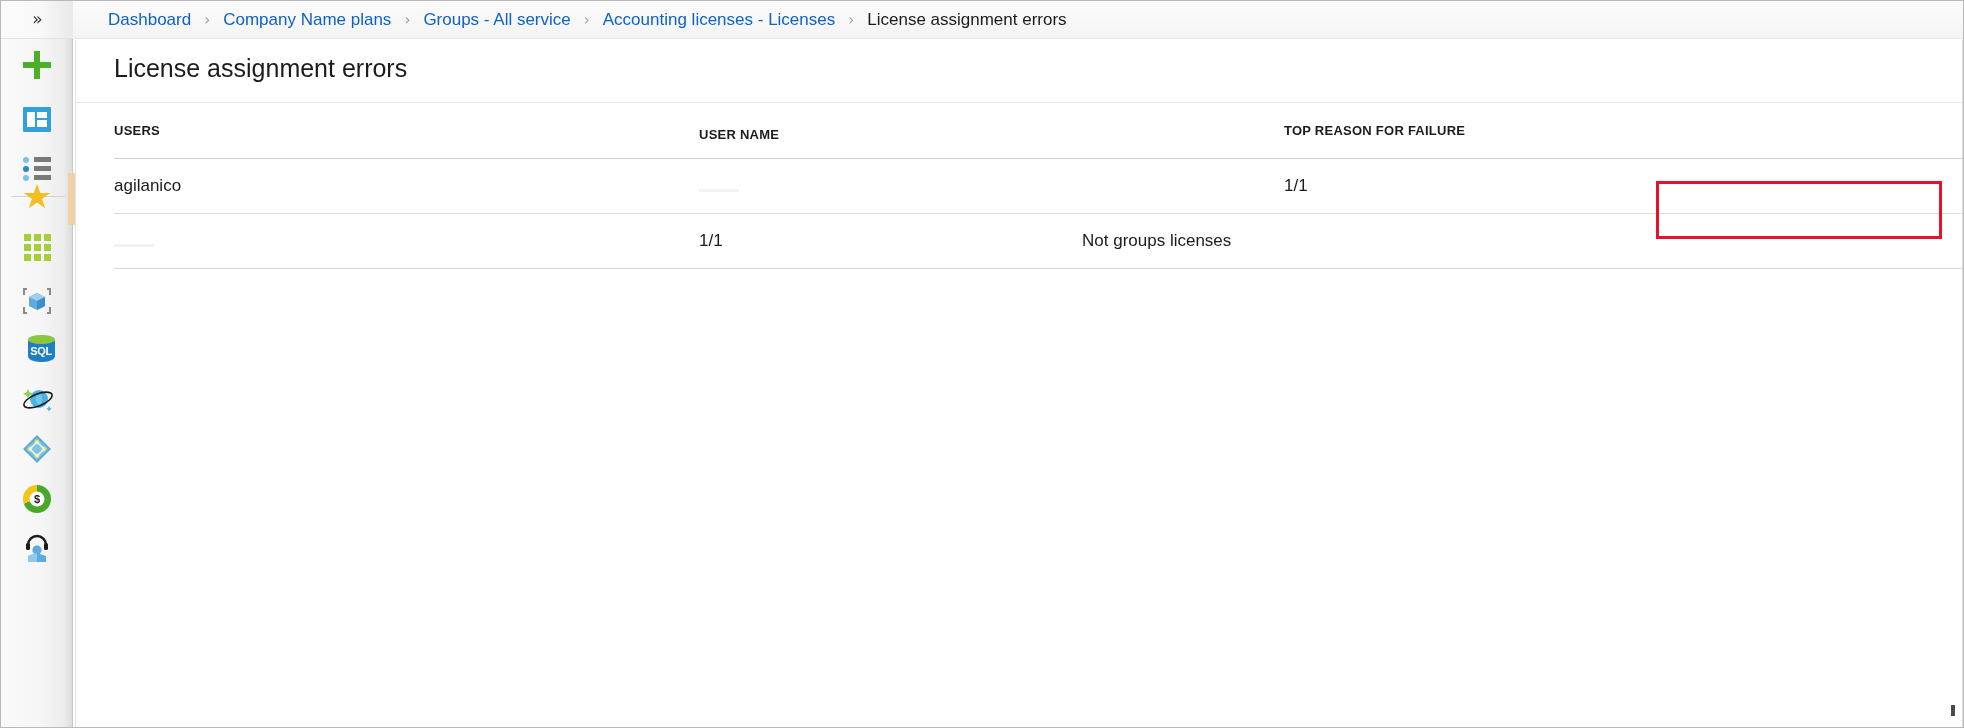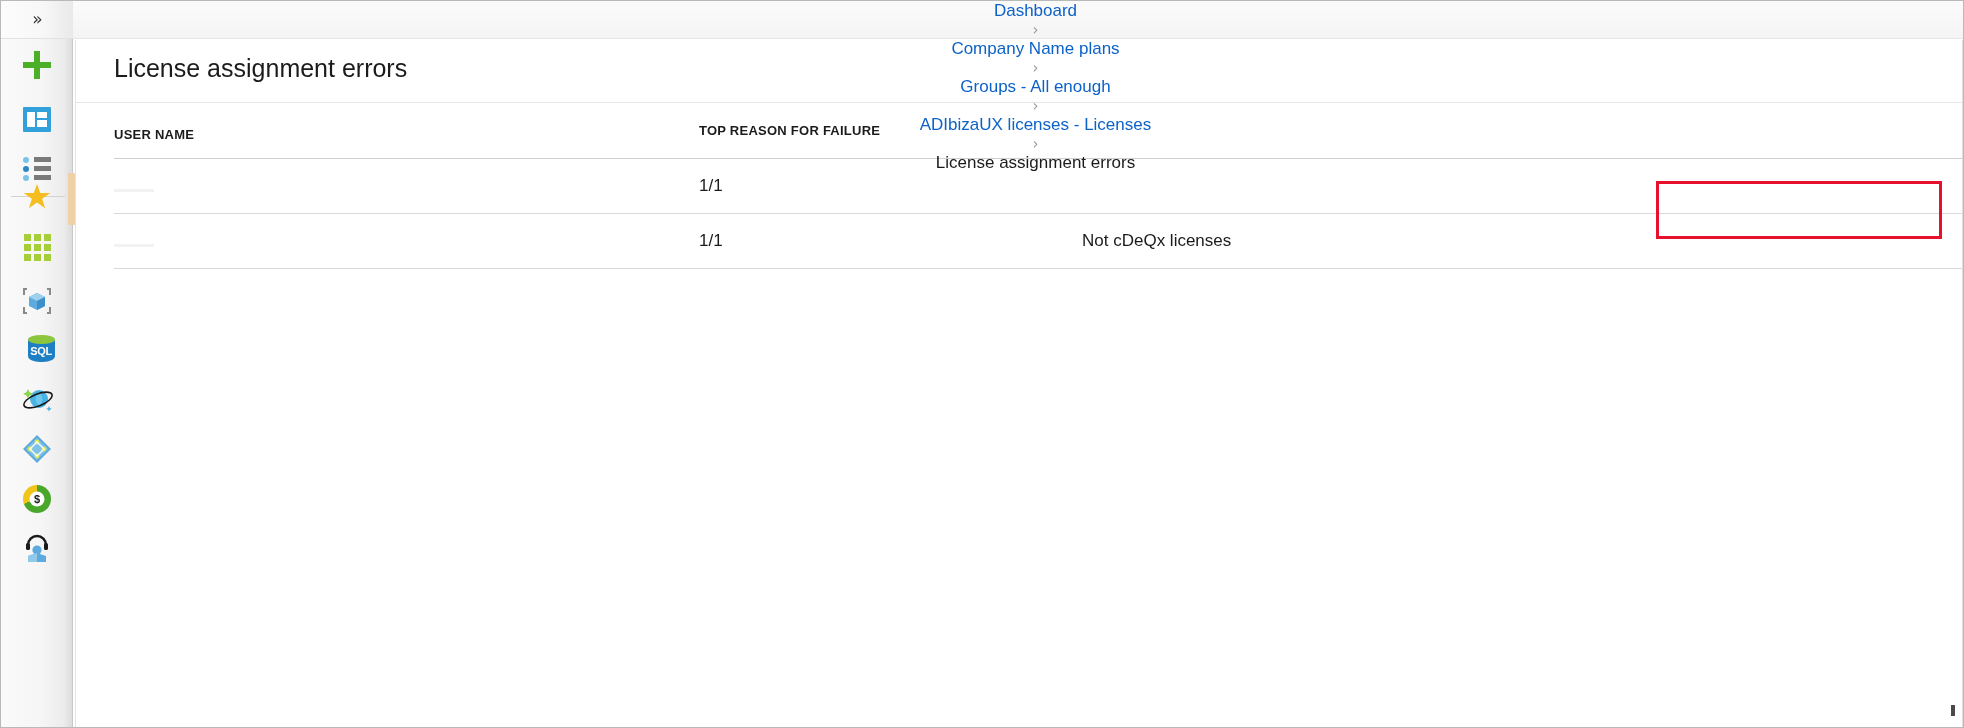--- a/index.html
+++ b/index.html
@@ -198,21 +198,20 @@
   #breadcrumb-bar {
     position: absolute;
     left: 73px; top: 1px;
     width: 1890px; height: 38px;
     background: linear-gradient(to bottom, #fbfbfb 0%, #f4f4f4 100%);
     border-bottom: 1px solid #e6e6e6;
     display: flex;
     align-items: center;
     padding-left: 35px;
     z-index: 4;
-    flex-direction: column;
   }
   .crumb {
     font-size: 17px;
     color: #0d62c8;
     cursor: pointer;
     white-space: nowrap;
     font-family: "Liberation Sans", sans-serif;
   }
   .crumb.current {
     color: #1b1b1b;
@@ -461,56 +460,58 @@
     </div>
   </div>
 
   <div id="breadcrumb-bar">
     <span class="crumb">Dashboard</span>
     <span class="crumb-sep">›</span>
 
     <span class="crumb">Company Name plans</span>
     <span class="crumb-sep">›</span>
 
-    <span class="crumb">Groups - All enough</span>
+    <span class="crumb">Groups - All service</span>
     <span class="crumb-sep">›</span>
 
-    <span class="crumb">ADIbizaUX licenses - Licenses</span>
+    <span class="crumb">Accounting licenses - Licenses</span>
     <span class="crumb-sep">›</span>
 
     <span class="crumb current">License assignment errors</span>
   </div>
 
   <div id="blade">
     <div id="blade-inner">
 
       <div id="blade-title">License assignment errors</div>
 
       <div id="title-rule"></div>
 
       <div id="grid">
 
         <div class="grid-row grid-head">
+          <div class="cell c-users">USERS</div>
           <div class="cell c-uname">USER NAME</div>
           <div class="cell c-reason">TOP REASON FOR FAILURE</div>
+        </div>
+
+        <div class="grid-row grid-body-row">
+          <div class="cell c-users">agilanico</div>
+          <div class="cell c-uname">
+            <span class="redaction"></span>
+          </div>
+          <div class="cell c-failed">1/1</div>
         </div>
 
         <div class="grid-row grid-body-row">
           <div class="cell c-uname">
             <span class="redaction"></span>
           </div>
           <div class="cell c-failed">1/1</div>
-        </div>
-
-        <div class="grid-row grid-body-row">
-          <div class="cell c-uname">
-            <span class="redaction"></span>
-          </div>
-          <div class="cell c-failed">1/1</div>
-          <div class="cell c-reason">Not cDeQx licenses</div>
+          <div class="cell c-reason">Not groups licenses</div>
         </div>
 
       </div>
 
       <div id="blade-right-edge"></div>
       <div id="artifact-mark"></div>
     </div>
   </div>
 
   <div id="highlight-box"></div>

